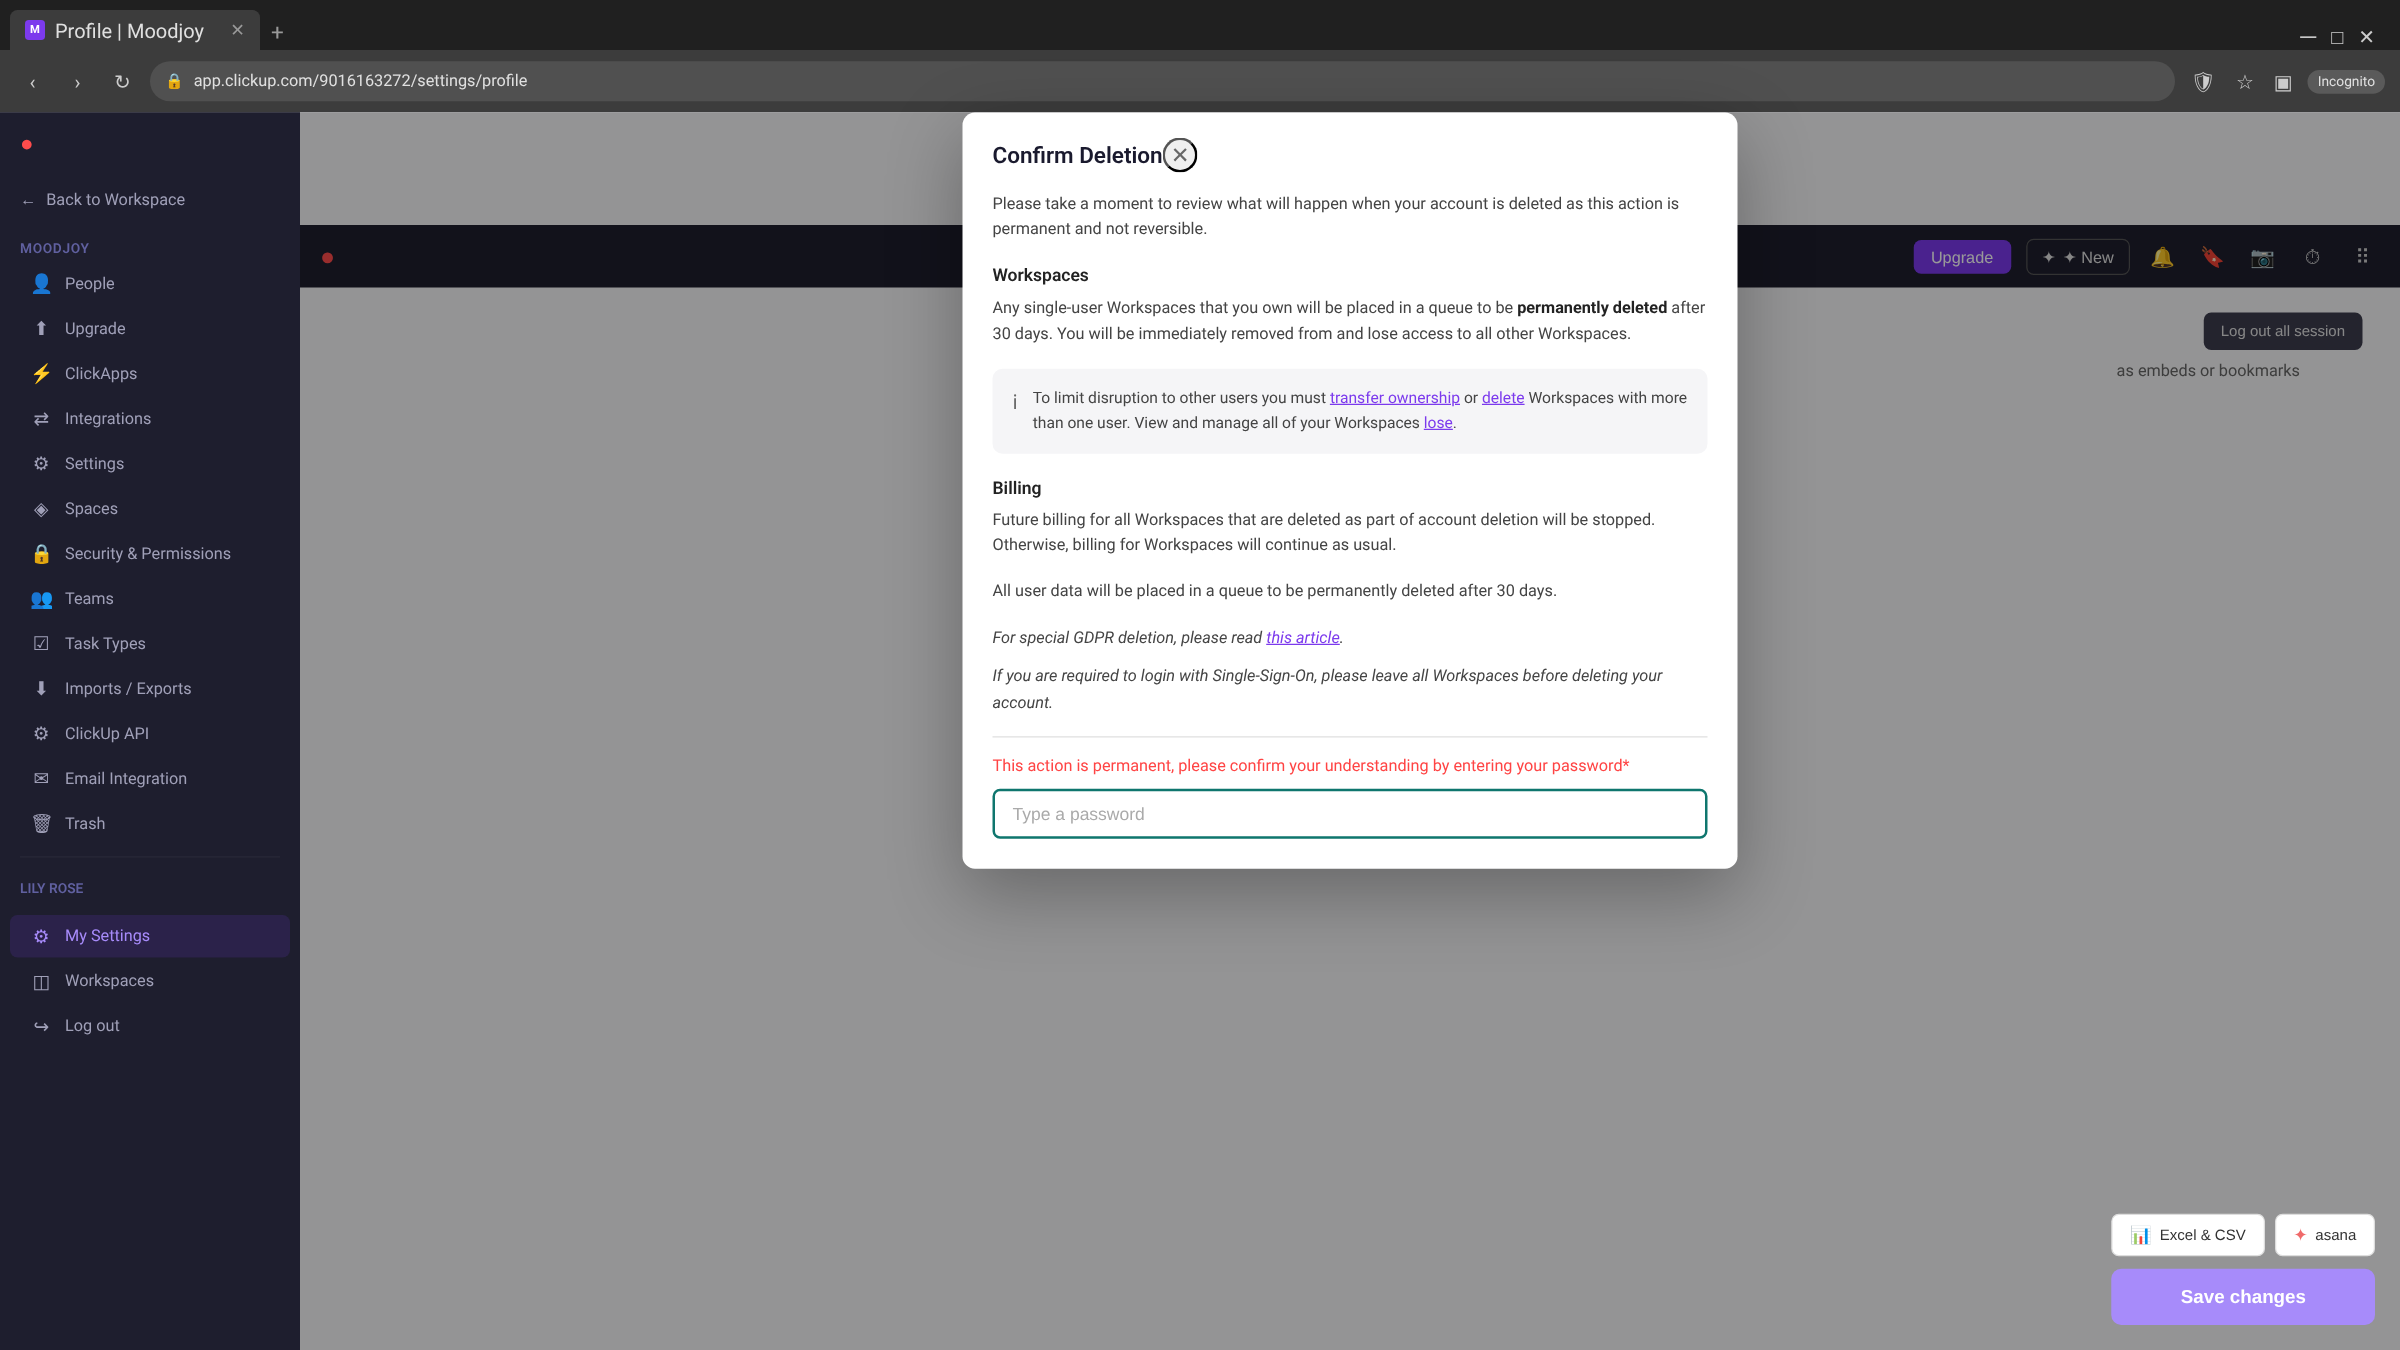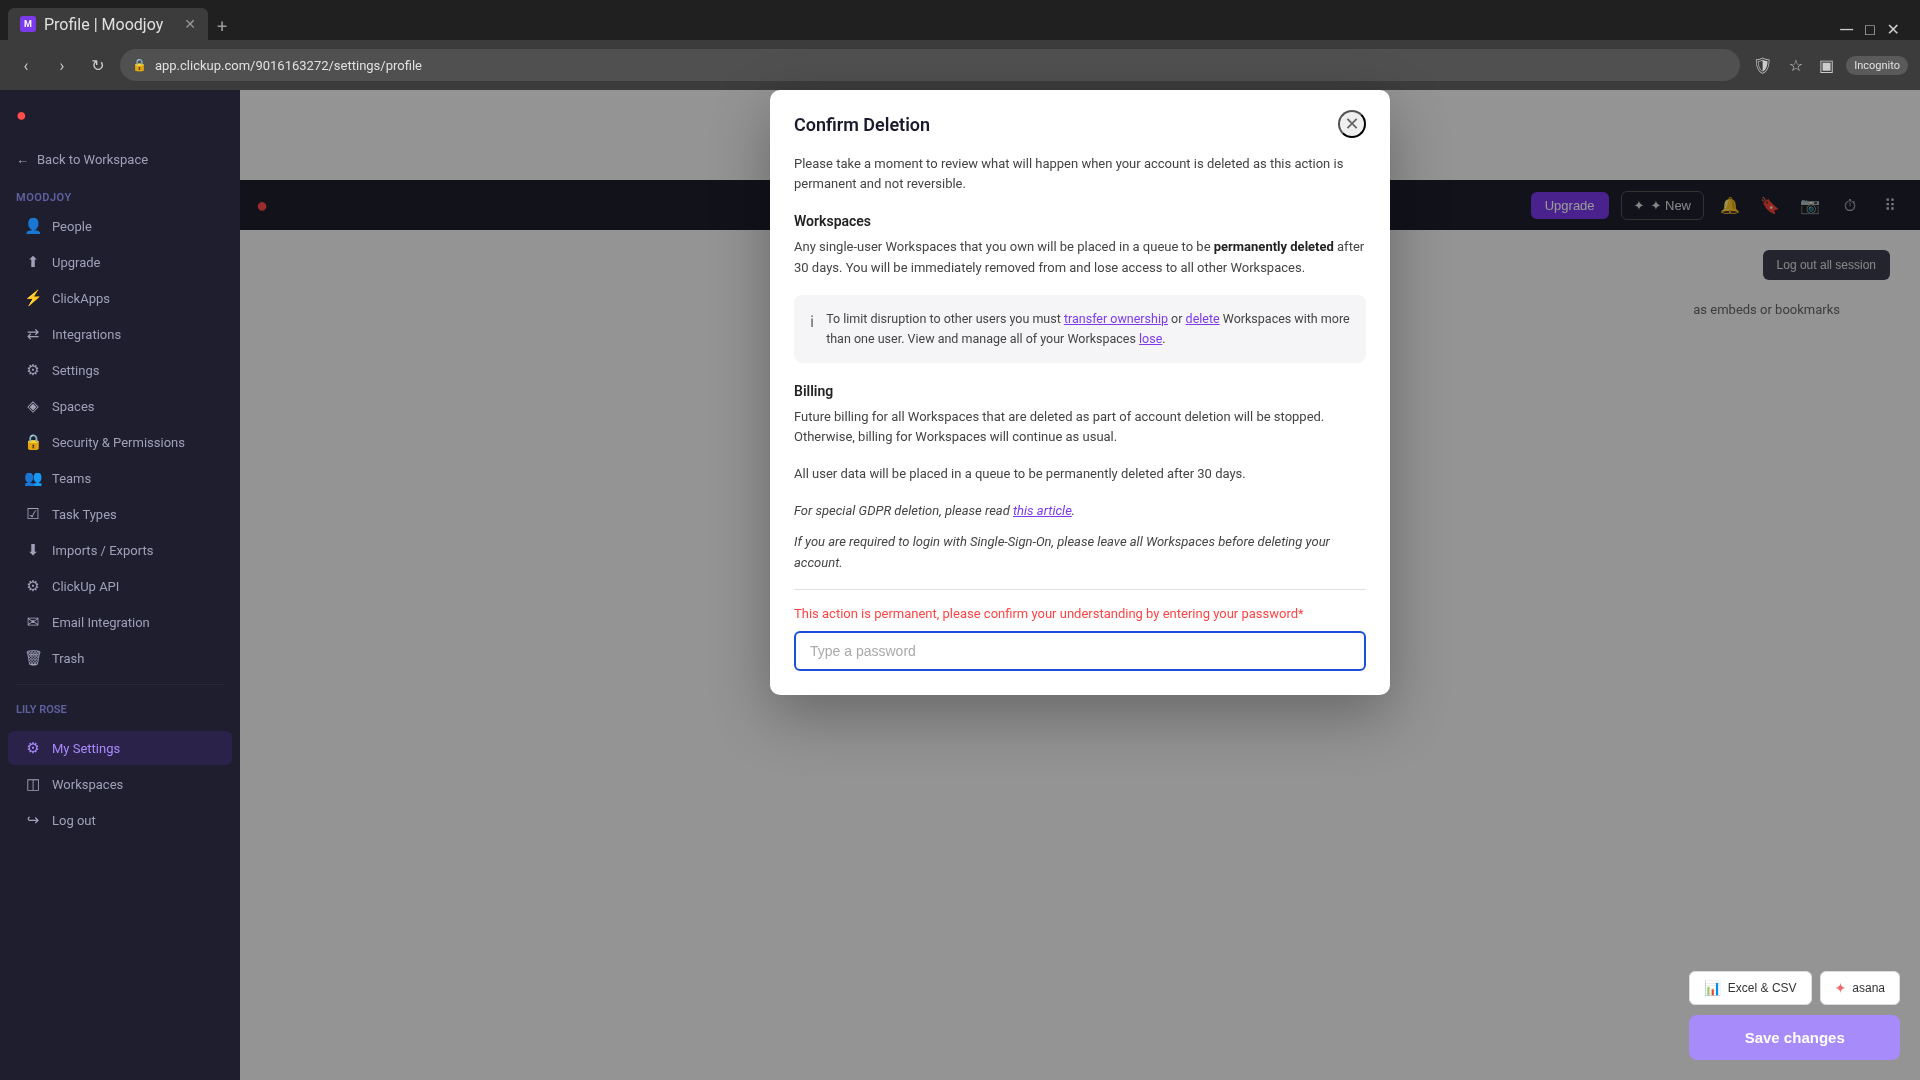--- a/index.html
+++ b/index.html
@@ -254,21 +254,20 @@
       margin-top: 0;
       box-shadow: 0 20px 60px rgba(0,0,0,0.3);
       overflow: hidden;
       position: relative;
     }
     .modal-header {
       padding: 20px 24px 16px;
       border-bottom: none;
       display: flex;
       align-items: center;
-      justify-content: space-between;
     }
     .modal-title {
       font-size: 18px;
       font-weight: 600;
       color: #1a1a2e;
     }
     .modal-close {
       width: 28px;
       height: 28px;
       display: flex;
@@ -355,21 +354,21 @@
       font-size: 13px;
       color: #333;
       margin-bottom: 10px;
     }
     .password-label span {
       color: #ff4444;
     }
     .password-input {
       width: 100%;
       padding: 10px 14px;
-      border: 2px solid #1d4ed8;
+      border: 2px solid #0f766e;
       border-radius: 6px;
       font-size: 14px;
       outline: none;
       color: #333;
       background: white;
     }
     .password-input::placeholder { color: #aaa; }
     .modal-footer {
       display: flex;
       justify-content: flex-end;
@@ -576,21 +575,21 @@
       <div class="top-bar-icon">🔖</div>
       <div class="top-bar-icon">📷</div>
       <div class="top-bar-icon">⏱</div>
       <div class="top-bar-icon">⠿</div>
     </div>
 
     <div class="logout-area">
       <button class="logout-btn">Log out all session</button>
     </div>
 
-    <div style="position:absolute;top:212px;right:80px;font-size:13px;color:#666;">as embeds or bookmarks</div>
+    <div style="position:absolute;top:200px;right:80px;font-size:13px;color:#666;">as embeds or bookmarks</div>
 
     <div class="modal-backdrop">
       <div class="modal">
 
         <div class="modal-header">
           <h2 class="modal-title">Confirm Deletion</h2>
           <button class="modal-close">✕</button>
         </div>
 
         <div class="modal-body">

